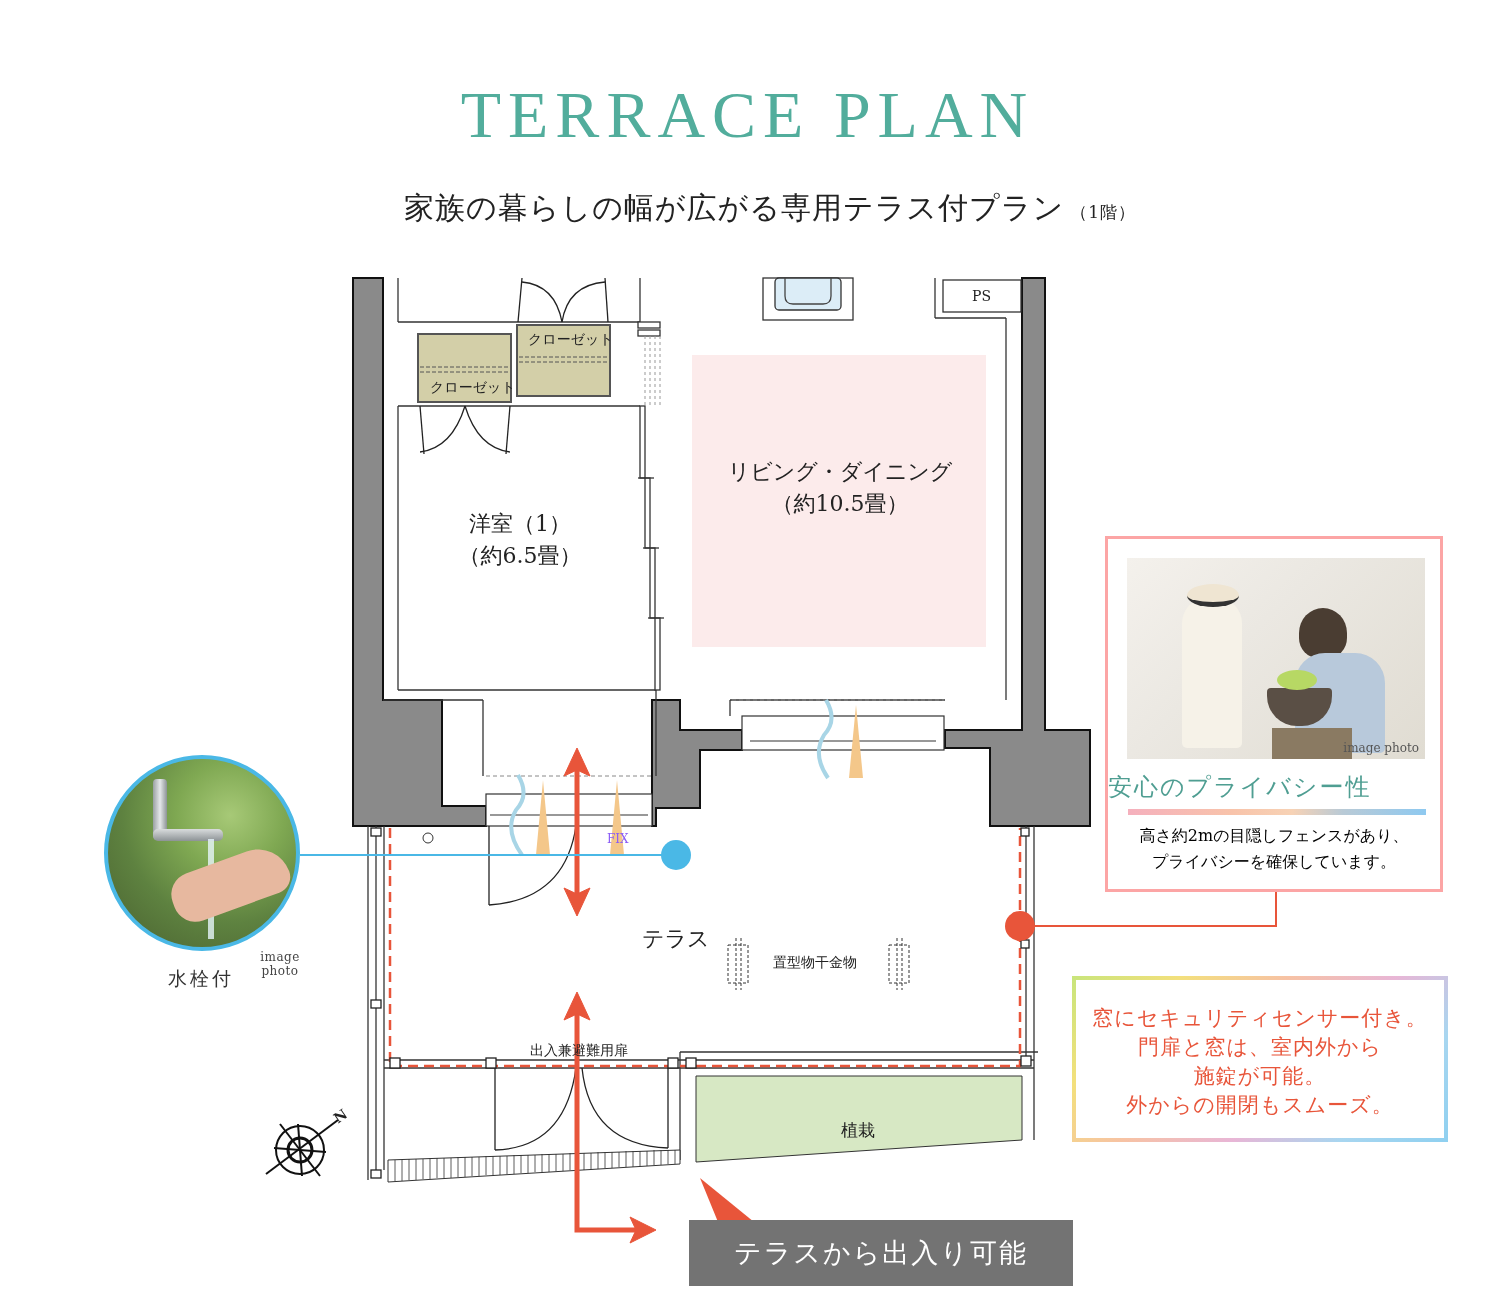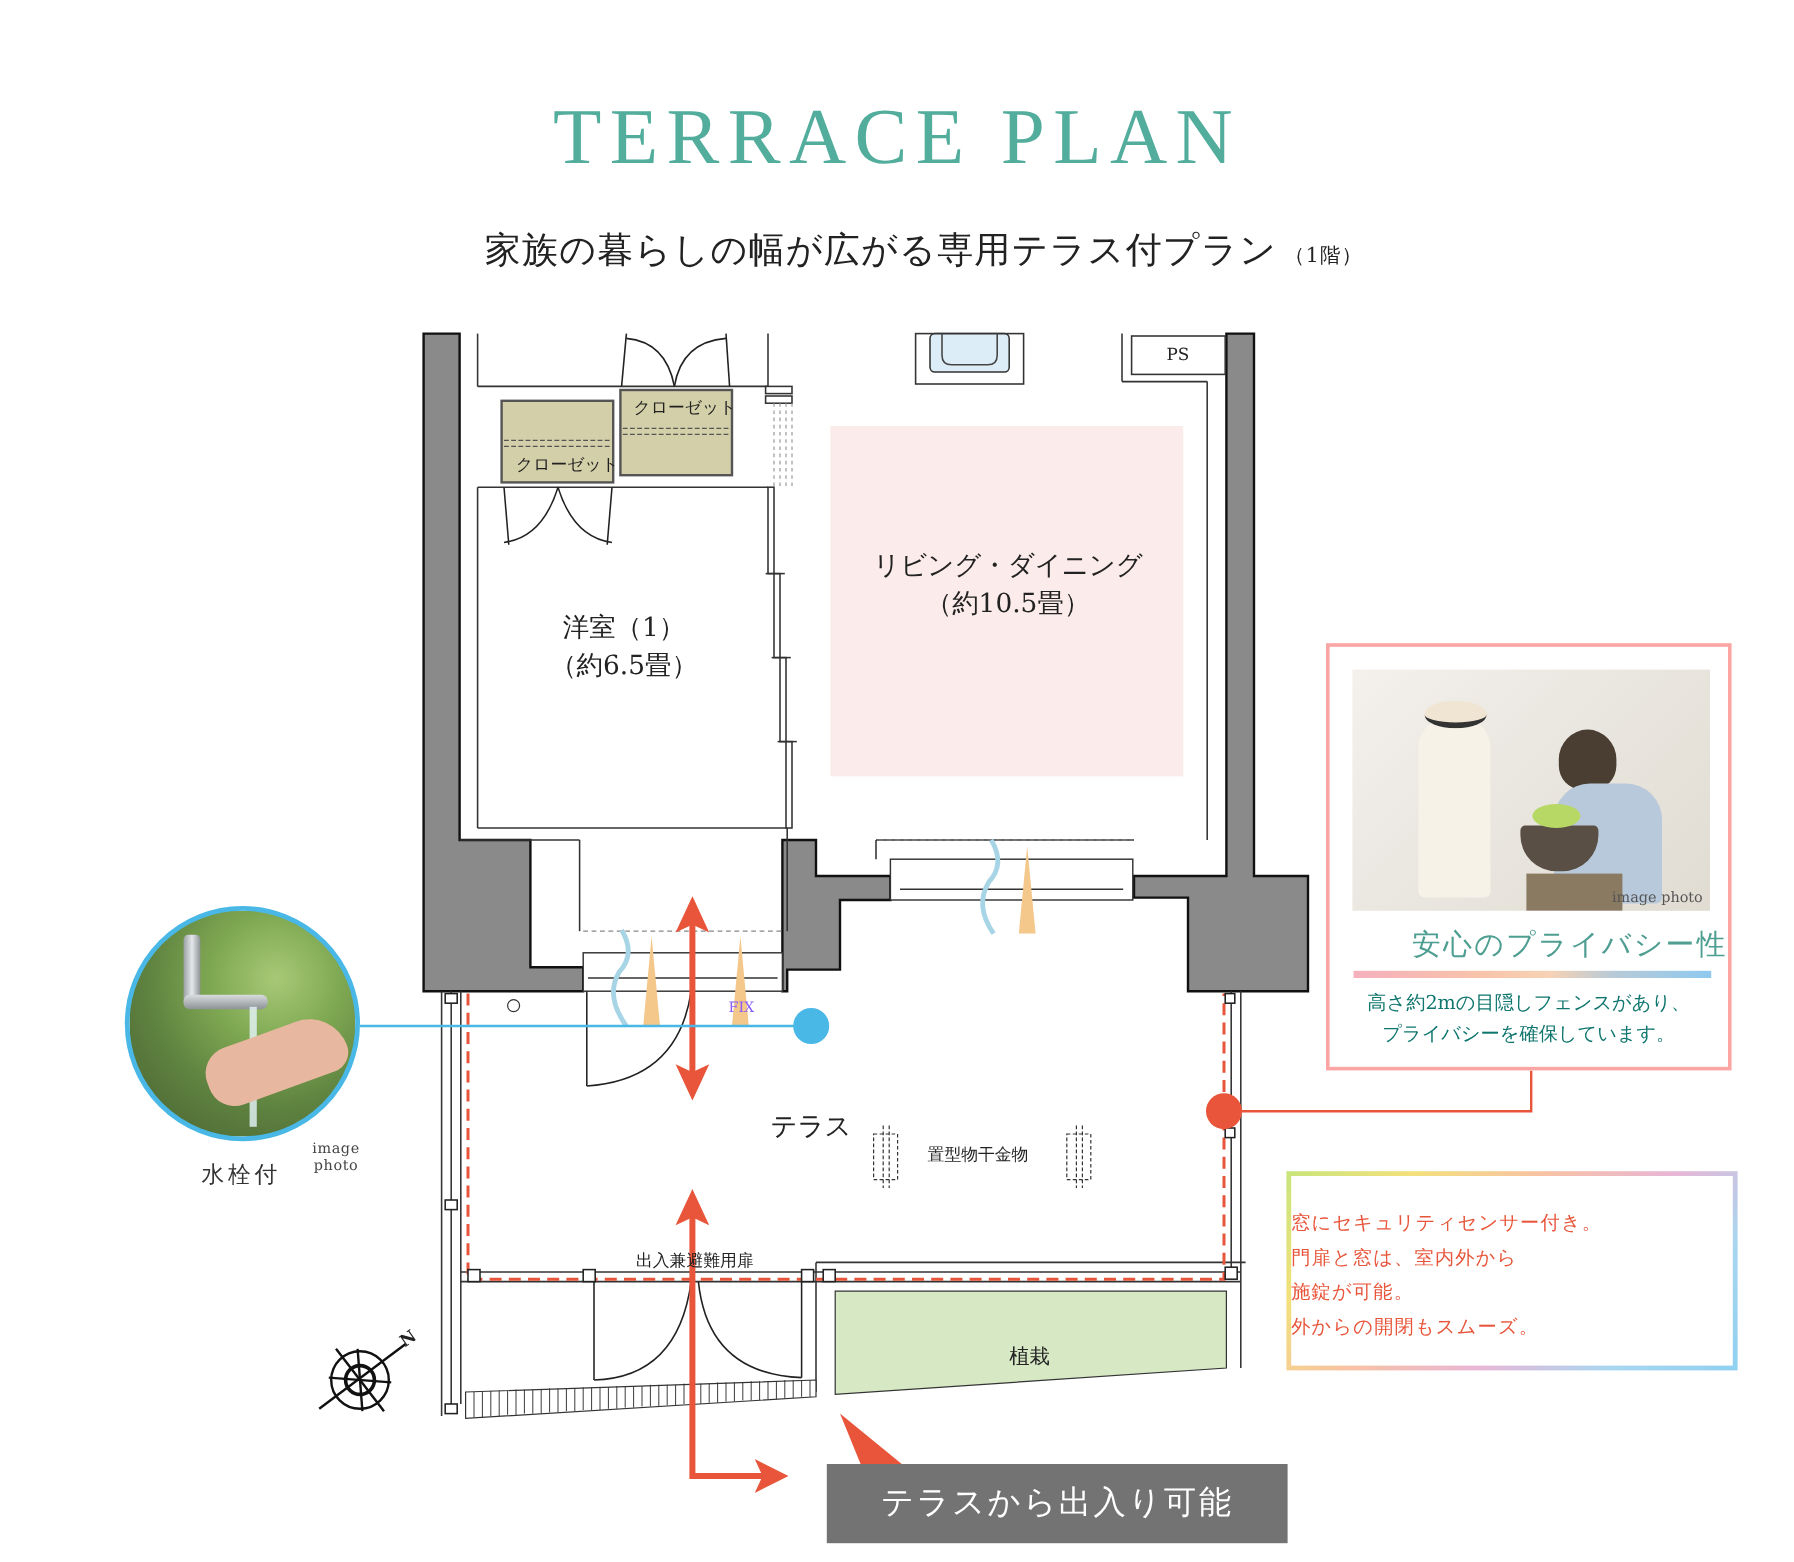--- a/index.html
+++ b/index.html
@@ -7,25 +7,25 @@
   .abs { position: absolute; }
   .title { left: 0; width: 1495px; top: 82px; text-align: center; font-family: "Liberation Serif", "DejaVu Serif", serif; font-size: 66px; letter-spacing: 7px; color: #52ad9c; line-height: 1; }
   .subtitle { left: 0; width: 1540px; top: 188px; text-align: center; font-size: 30px; color: #222; letter-spacing: 1px; }
   .subtitle small { font-size: 17px; margin-left: 6px; }
   .plan-svg { left: 0; top: 0; }
   .room-label { text-align: center; font-size: 22px; line-height: 32px; color: #222; }
   .small-label { font-size: 14px; color: #222; }
   .tiny-label { font-size: 12px; color: #8b5cf6; }
   .privacy-box { left: 1105px; top: 536px; width: 338px; height: 356px; border: 3px solid #fca5a5; box-sizing: border-box; background: #fff; }
   .privacy-photo { position: absolute; left: 19px; top: 19px; width: 298px; height: 201px; background: linear-gradient(135deg, #f4f1ec 0%, #ebe8e2 40%, #e0dcd2 100%); overflow: hidden; }
-  .privacy-title { position: absolute; left: 0; width: 100%; top: 232px; text-align: right; font-size: 24px; color: #4f9e92; letter-spacing: 2px; }
+  .privacy-title { position: absolute; left: 0; width: 100%; top: 232px; text-align: left; font-size: 24px; color: #4f9e92; letter-spacing: 2px; }
   .privacy-bar { position: absolute; left: 20px; width: 298px; top: 270px; height: 6px; background: linear-gradient(90deg, #f5b0bd 0%, #f8c3aa 35%, #f7d2b5 55%, #b9cad6 72%, #8ec9f0 100%); }
-  .privacy-text { position: absolute; left: 0; width: 100%; top: 284px; text-align: center; font-size: 16px; line-height: 26px; color: #0f766e; }
+  .privacy-text { position: absolute; left: 0; width: 100%; top: 284px; text-align: center; font-size: 16px; line-height: 26px; color: #000000; }
   .security-box { left: 1072px; top: 976px; width: 376px; height: 166px; box-sizing: border-box; border: 4px solid transparent; background: linear-gradient(#fff,#fff) padding-box, linear-gradient(135deg, #c8e57b, #f3e07c, #f7c2a4, #e8b6d6, #a8d6f0, #8fd0f0) border-box; }
-  .security-text { position: absolute; left: 0; width: 100%; top: 24px; text-align: left; font-size: 16px; line-height: 29px; color: #e8553a; letter-spacing: 1px; }
+  .security-text { position: absolute; left: 0; width: 100%; top: 24px; text-align: center; font-size: 21px; line-height: 29px; color: #e8553a; letter-spacing: 1px; }
   .callout { left: 689px; top: 1220px; width: 384px; height: 66px; background: #737373; color: #fff; font-size: 27px; text-align: center; line-height: 66px; letter-spacing: 2px; }
   .faucet-circle { left: 104px; top: 755px; width: 196px; height: 196px; border-radius: 50%; border: 4px solid #4ab8e6; box-sizing: border-box; overflow: hidden; background: radial-gradient(circle at 65% 30%, #a7c977 0%, #7fa852 30%, #5e8240 60%, #49602f 100%); }
   .faucet-label { left: 168px; top: 966px; font-size: 19px; letter-spacing: 3px; color: #333; }
   .image-photo-note { font-size: 12px; line-height: 14px; color: #444; text-align: center; letter-spacing: 0.5px; }
 </style>
 </head>
 <body>
 
 <div class="abs title">TERRACE PLAN</div>
 <div class="abs subtitle"><span>家族の暮らしの幅が広がる専用テラス付プラン</span><small>（1階）</small></div>

